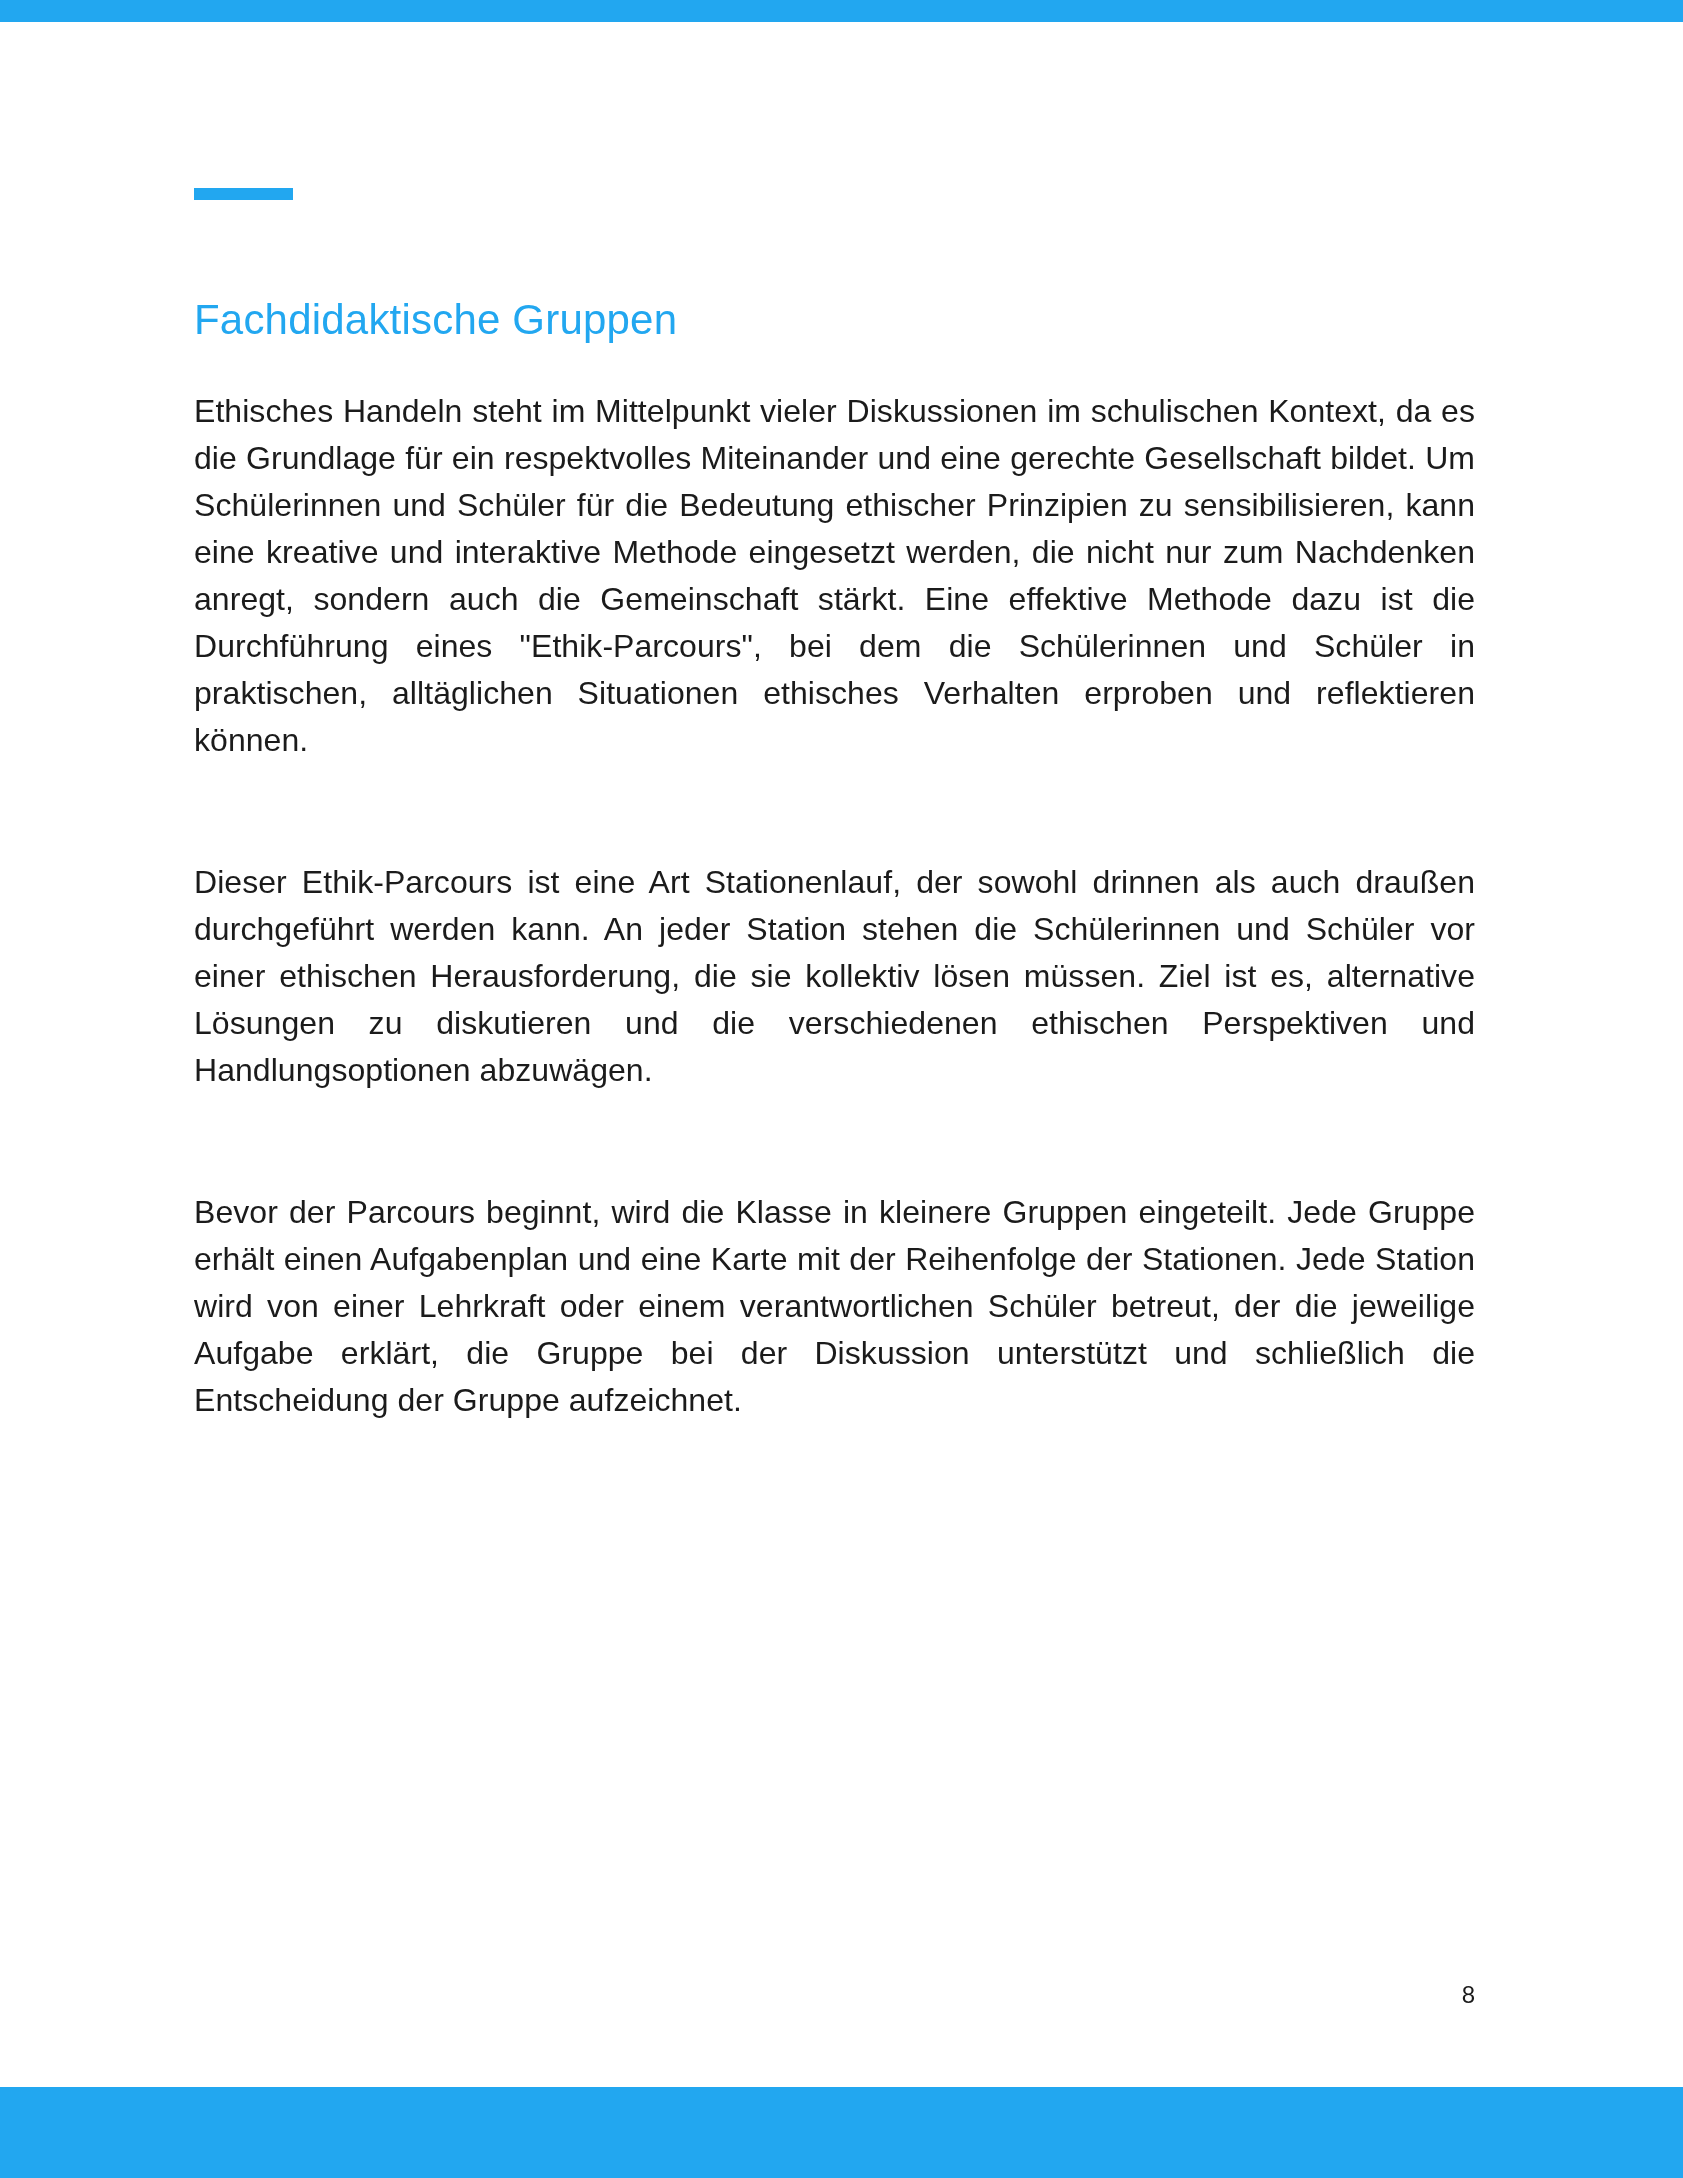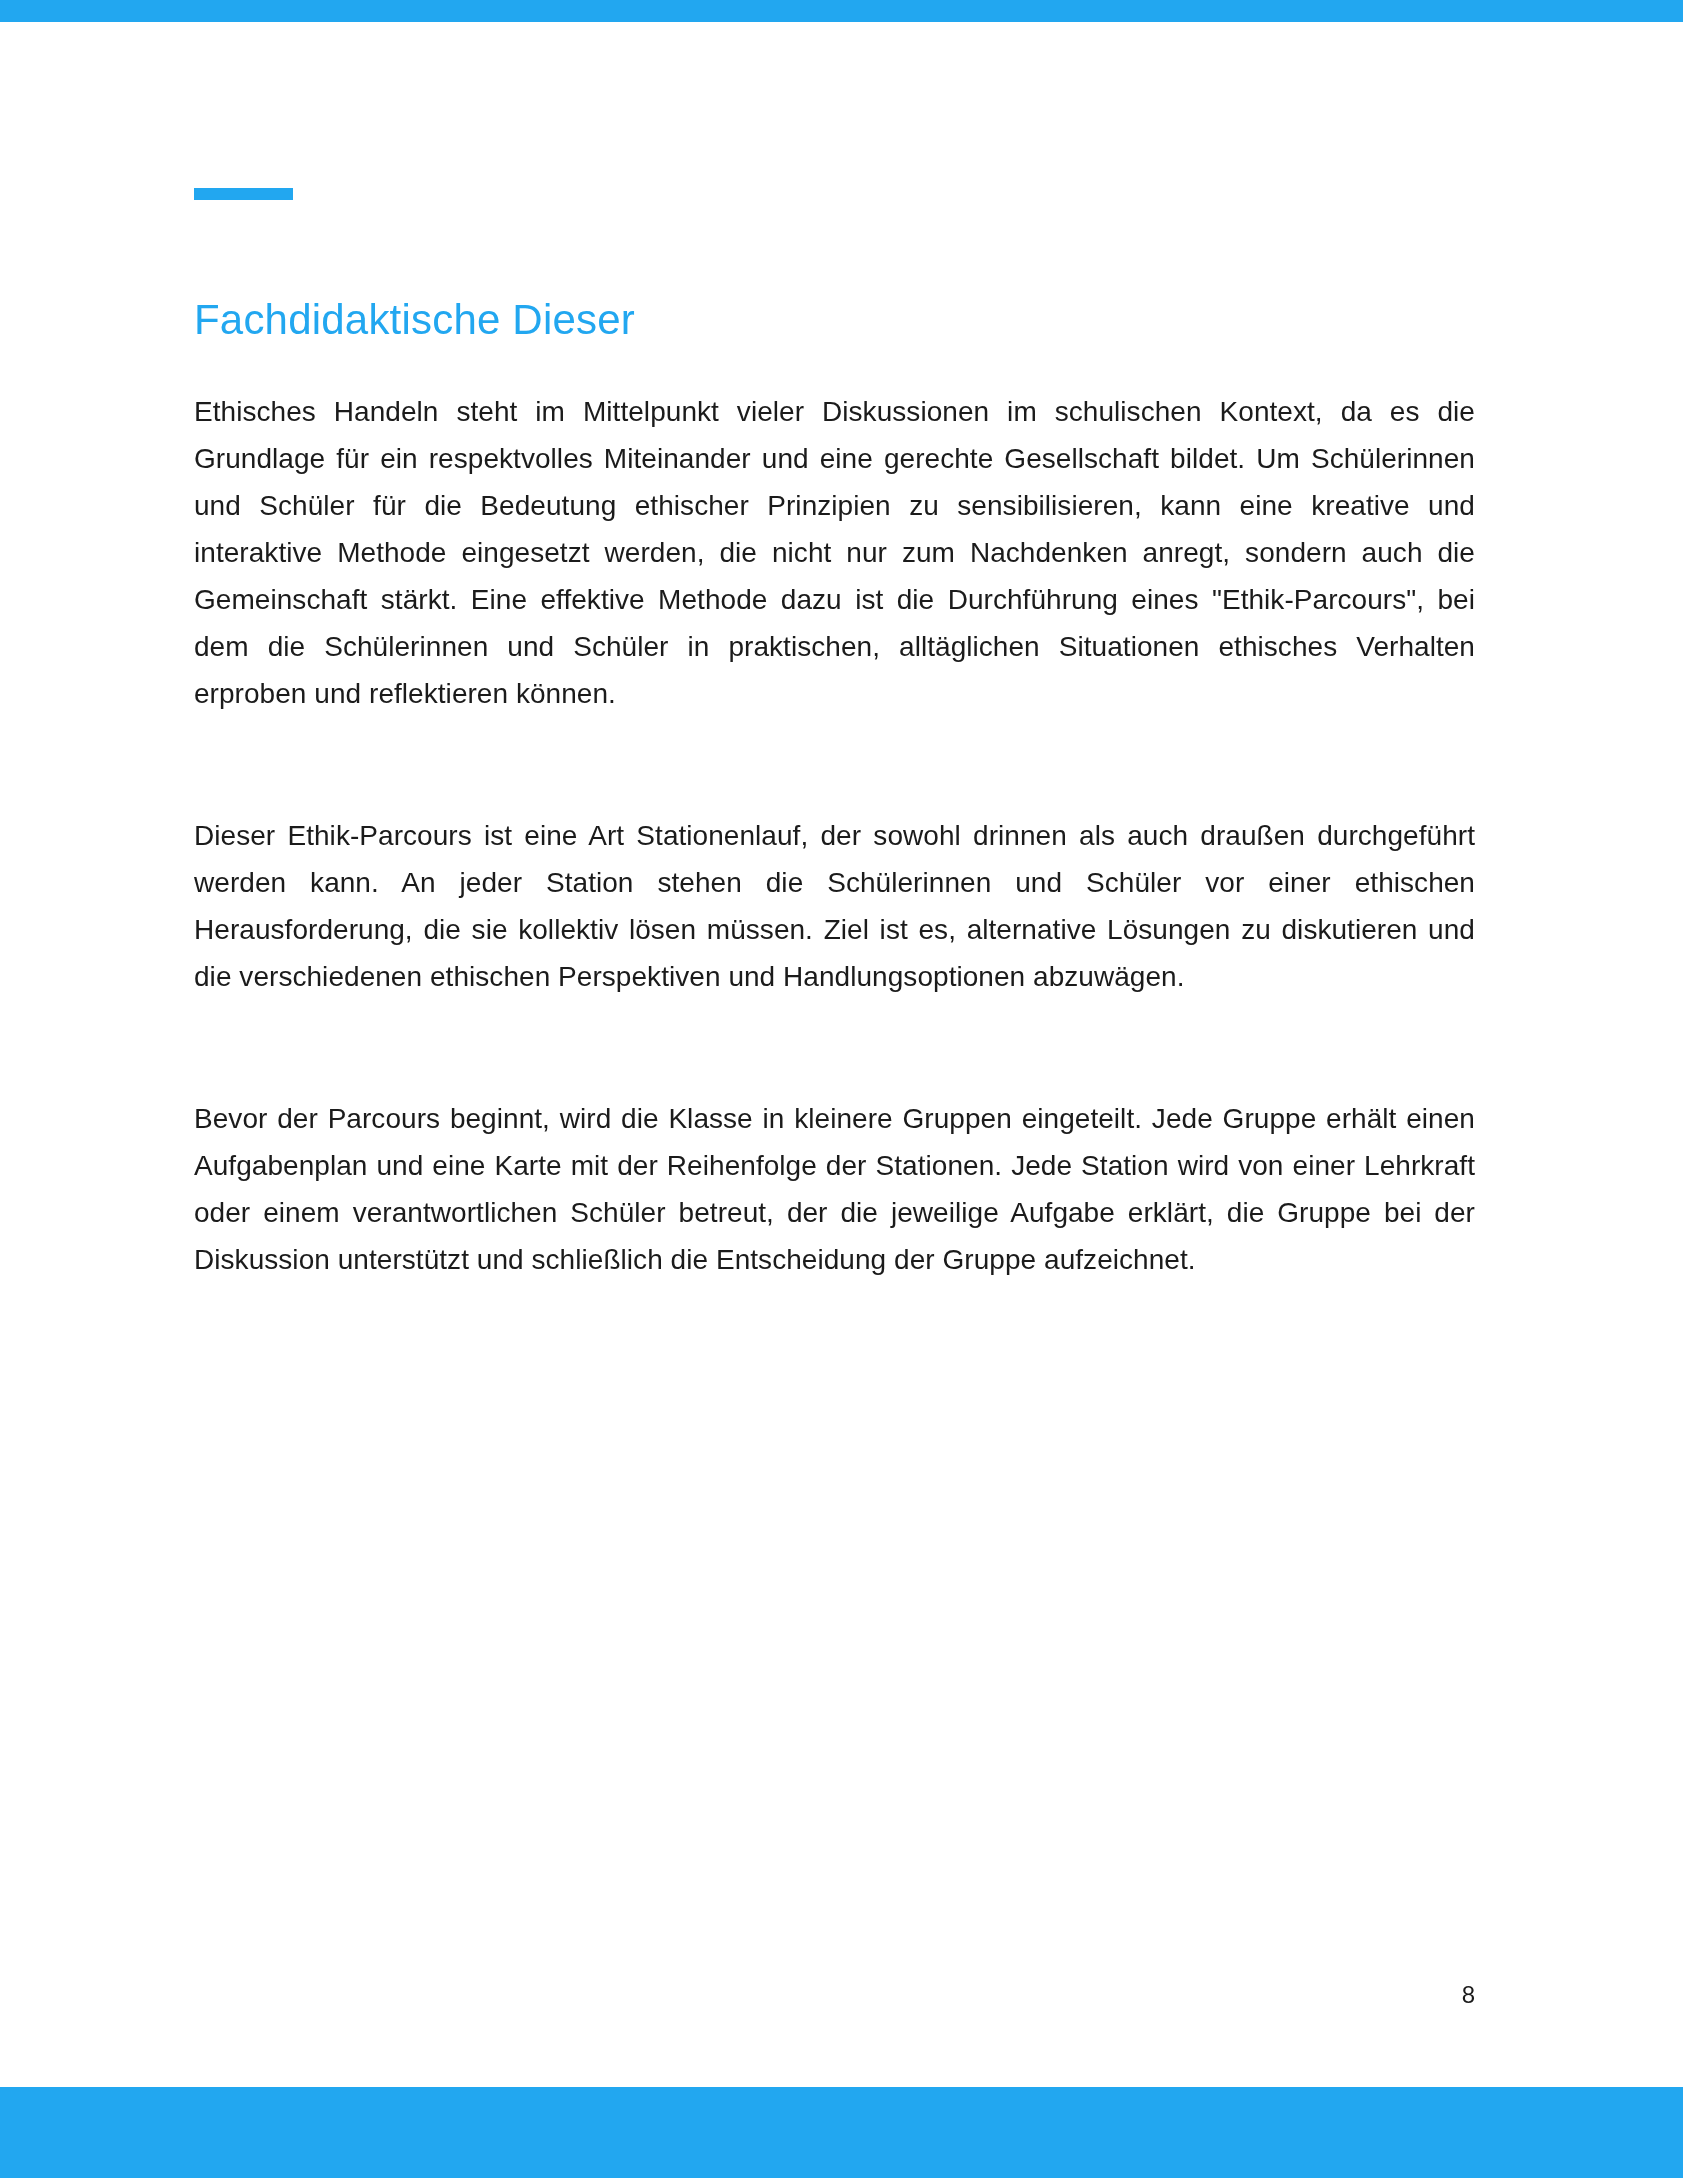--- a/index.html
+++ b/index.html
@@ -55,21 +55,21 @@
     letter-spacing: 0.2px;
   }
   .body-block {
     position: absolute;
     left: 194px;
     top: 388px;
     width: 1281px;
   }
   .para {
     margin: 0 0 0 0;
-    font-size: 28px;
+    font-size: 32px;
     line-height: 47px;
     color: #1b1b1b;
     text-align: justify;
     text-justify: inter-word;
     letter-spacing: 0.05px;
   }
   .para + .para {
     margin-top: 95px;
   }
   .page-number {
@@ -85,21 +85,21 @@
 </style>
 </head>
 <body>
 
 <div class="page">
 
   <div class="bar-top"></div>
 
   <div class="accent-rule"></div>
 
-  <h1 class="page-title">Fachdidaktische Dieser</h1>
+  <h1 class="page-title">Fachdidaktische Gruppen</h1>
 
   <div class="body-block">
     <p class="para">Ethisches Handeln steht im Mittelpunkt vieler Diskussionen im schulischen Kontext, da es die Grundlage für ein respektvolles Miteinander und eine gerechte Gesellschaft bildet. Um Schülerinnen und Schüler für die Bedeutung ethischer Prinzipien zu sensibilisieren, kann eine kreative und interaktive Methode eingesetzt werden, die nicht nur zum Nachdenken anregt, sondern auch die Gemeinschaft stärkt. Eine effektive Methode dazu ist die Durchführung eines "Ethik-Parcours", bei dem die Schülerinnen und Schüler in praktischen, alltäglichen Situationen ethisches Verhalten erproben und reflektieren können.</p>
     <p class="para">Dieser Ethik-Parcours ist eine Art Stationenlauf, der sowohl drinnen als auch draußen durchgeführt werden kann. An jeder Station stehen die Schülerinnen und Schüler vor einer ethischen Herausforderung, die sie kollektiv lösen müssen. Ziel ist es, alternative Lösungen zu diskutieren und die verschiedenen ethischen Perspektiven und Handlungsoptionen abzuwägen.</p>
     <p class="para">Bevor der Parcours beginnt, wird die Klasse in kleinere Gruppen eingeteilt. Jede Gruppe erhält einen Aufgabenplan und eine Karte mit der Reihenfolge der Stationen. Jede Station wird von einer Lehrkraft oder einem verantwortlichen Schüler betreut, der die jeweilige Aufgabe erklärt, die Gruppe bei der Diskussion unterstützt und schließlich die Entscheidung der Gruppe aufzeichnet.</p>
   </div>
 
   <div class="page-number">8</div>
 
   <div class="bar-bottom"></div>

